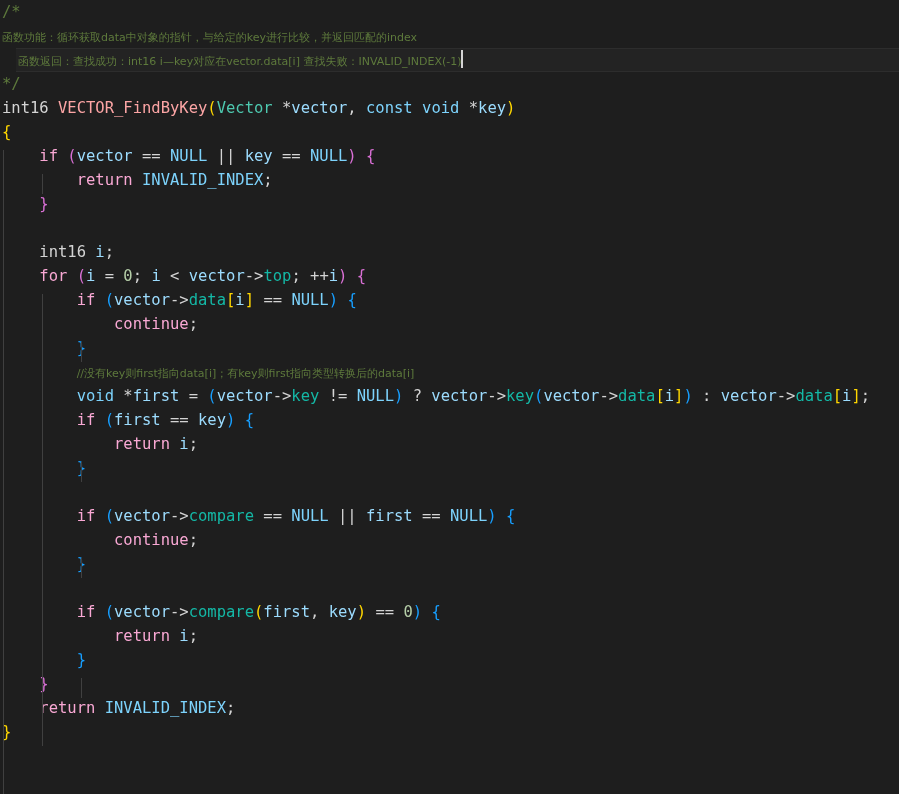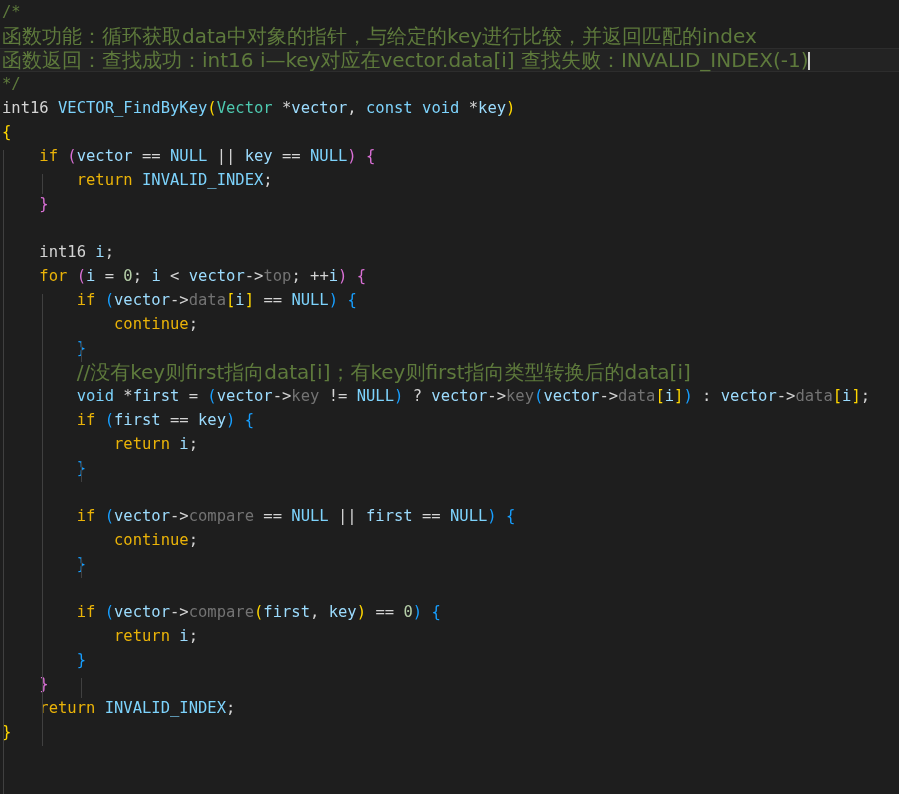--- a/index.html
+++ b/index.html
@@ -43,39 +43,40 @@
     line-height: 24px;
     white-space: pre;
     font-size: 15.5px;
     letter-spacing: 0px;
     color: #d4d4d4;
     padding-left: 2px;
   }
   .line.current {
     background: #232323;
     box-shadow: inset 0 1px 0 #2d2d2d, inset 0 -1px 0 #2d2d2d;
+    margin-left: 16px;
   }
 
   
   .t-comment   { color: #5e7a3c; }
-  .t-keyword   { color: #eab308; }
+  .t-keyword   { color: #f9a8d4; }
   .t-classname { color: #4ec9b0; }
-  .t-func      { color: #7dd3fc; }
+  .t-func      { color: #fca5a5; }
   .t-var       { color: #9cdcfe; }
-  .t-member    { color: #737373; }
+  .t-member    { color: #14b8a6; }
   .t-const     { color: #7dd3fc; }
   .t-number    { color: #b5cea8; }
   .t-op        { color: #d4d4d4; }
   .t-plain     { color: #d4d4d4; }
   .t-br0       { color: #ffd700; }
   .t-br1       { color: #da70d6; }
   .t-br2       { color: #179fff; }
   .t-punct     { color: #d4d4d4; }
 
-  .cn { font-family: "DejaVu Sans", "Liberation Sans", sans-serif; font-size: 20px; }
+  .cn { font-family: "DejaVu Sans", "Liberation Sans", sans-serif; font-size: 11px; }
 
   
   .caret {
     display: inline-block;
     width: 2px;
     height: 18px;
     background: #d4d4d4;
     vertical-align: -3px;
     margin-left: -1px;
   }

